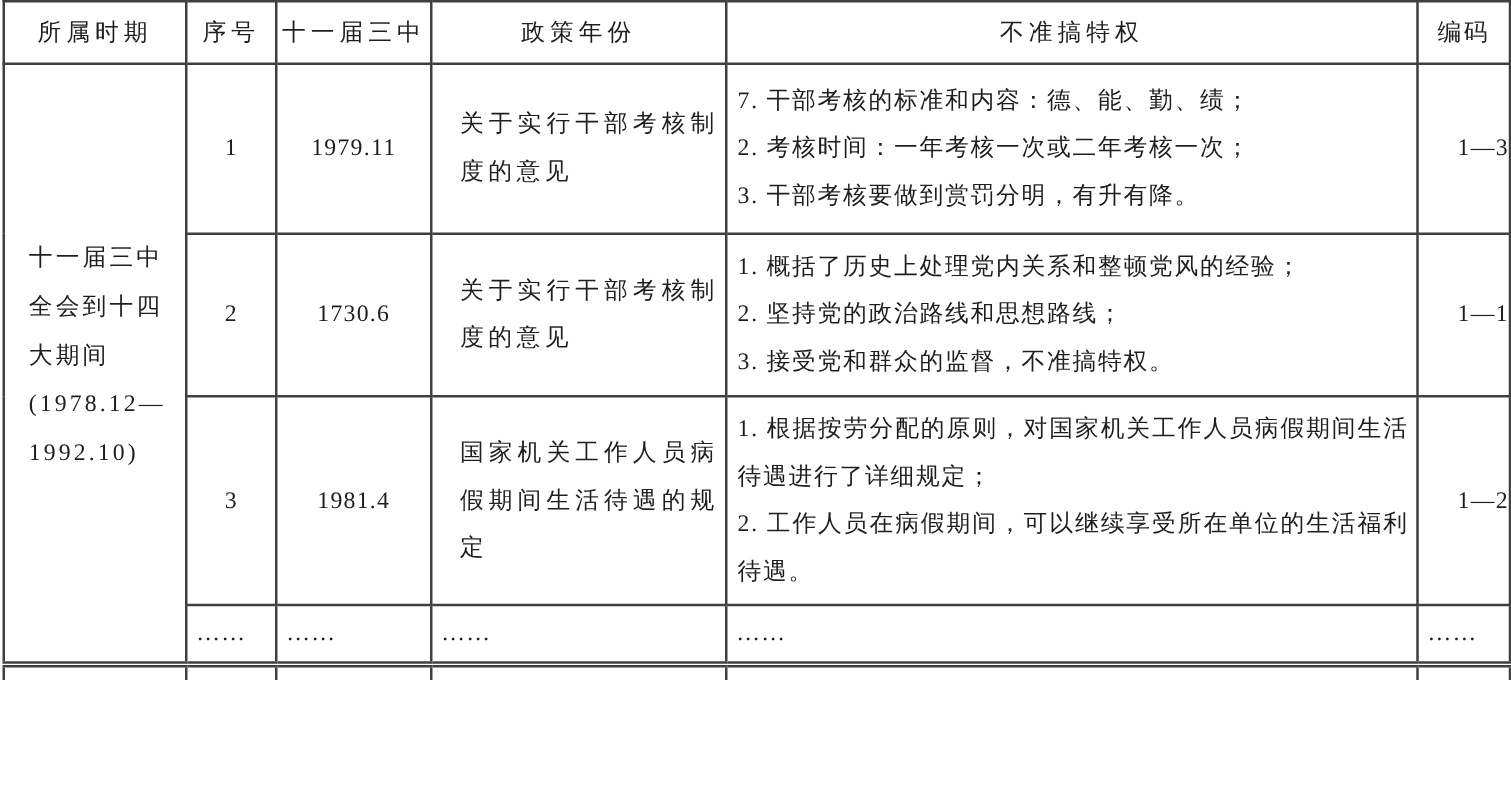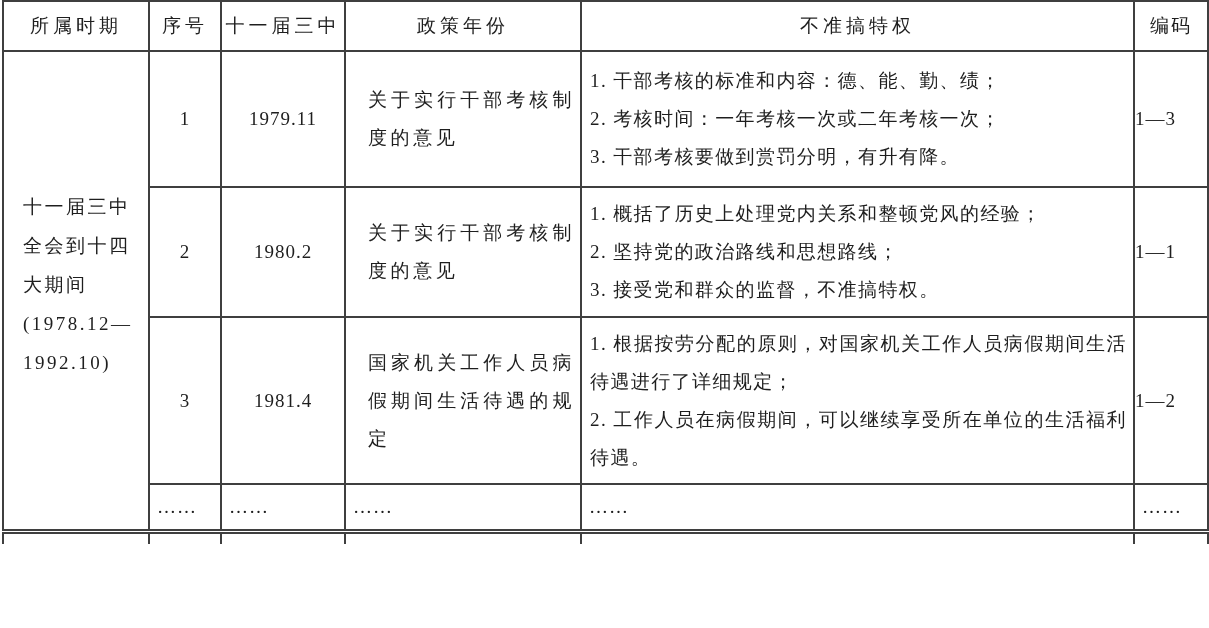--- a/index.html
+++ b/index.html
@@ -72,21 +72,21 @@
     line-height: 38px;
     padding: 0 5px 0 22px;
   }
   td.content {
     white-space: pre-line;
     text-align: justify;
     letter-spacing: 1.4px;
     line-height: 38px;
     padding: 0 6px 0 8px;
   }
-  td.code { text-align: left; letter-spacing: 1px; }
+  td.code { text-align: right; letter-spacing: 1px; }
 
   tr.row-1 td { height: 134px; }
   tr.row-2 td { height: 128px; }
   tr.row-3 td { height: 165px; }
 
   tr.ellipsis-row td {
     height: 44px;
     text-align: left;
     padding-left: 7px;
     letter-spacing: 1px;
@@ -127,28 +127,28 @@
     <tbody>
       <tr class="row-1">
         <td class="period" rowspan="4">十一届三中
 全会到十四
 大期间
 (1978.12—
 1992.10)</td>
         <td class="center">1</td>
         <td class="center">1979.11</td>
         <td class="name">关于实行干部考核制度的意见</td>
-        <td class="content">1. 干部考核的标准和内容：德、能、勤、绩；
+        <td class="content">7. 干部考核的标准和内容：德、能、勤、绩；
 2. 考核时间：一年考核一次或二年考核一次；
 3. 干部考核要做到赏罚分明，有升有降。</td>
         <td class="code">1—3</td>
       </tr>
       <tr class="row-2">
         <td class="center">2</td>
-        <td class="center">1980.2</td>
+        <td class="center">1730.6</td>
         <td class="name">关于实行干部考核制度的意见</td>
         <td class="content">1. 概括了历史上处理党内关系和整顿党风的经验；
 2. 坚持党的政治路线和思想路线；
 3. 接受党和群众的监督，不准搞特权。</td>
         <td class="code">1—1</td>
       </tr>
       <tr class="row-3">
         <td class="center">3</td>
         <td class="center">1981.4</td>
         <td class="name">国家机关工作人员病假期间生活待遇的规定</td>

